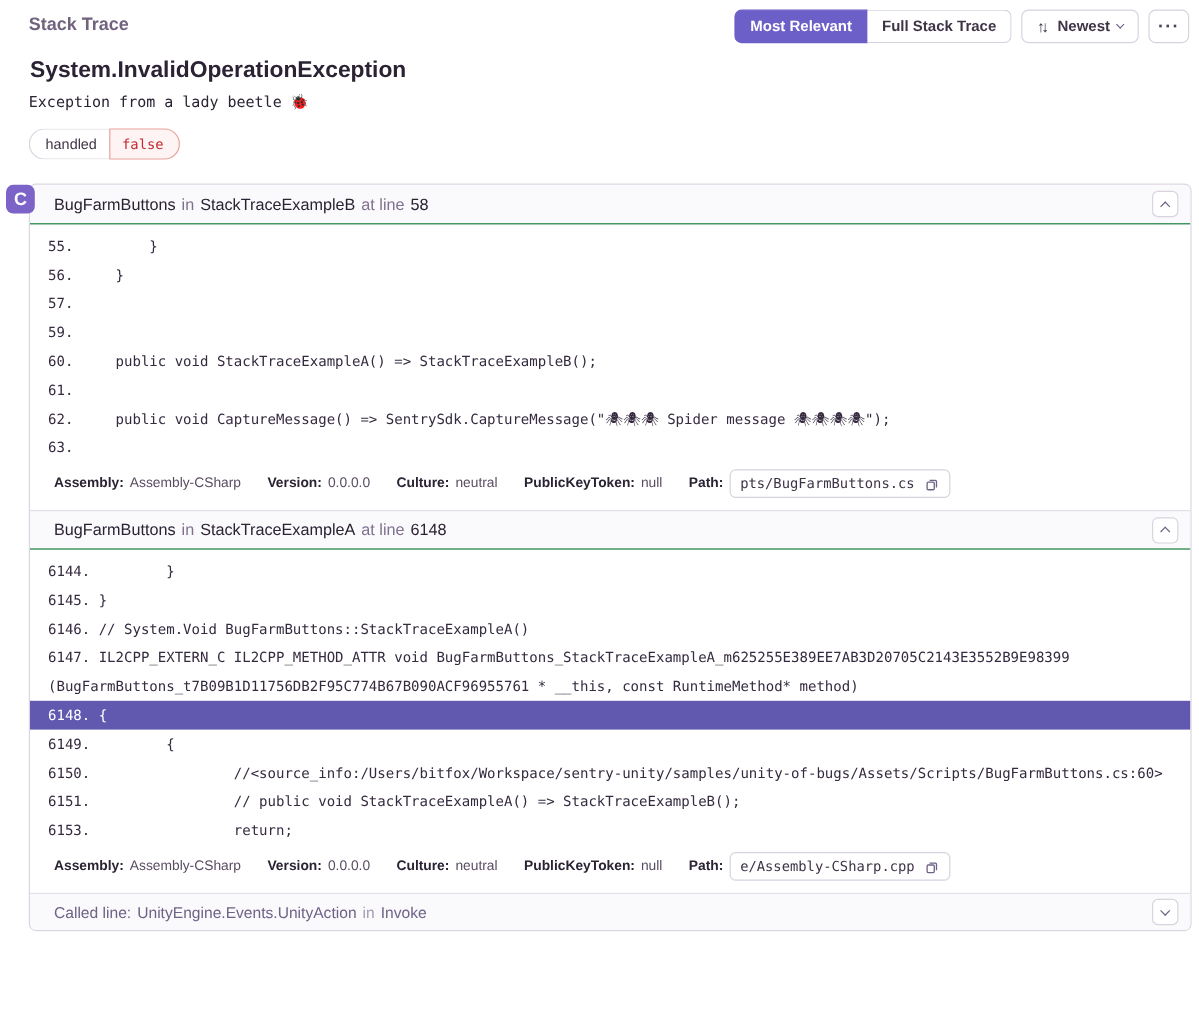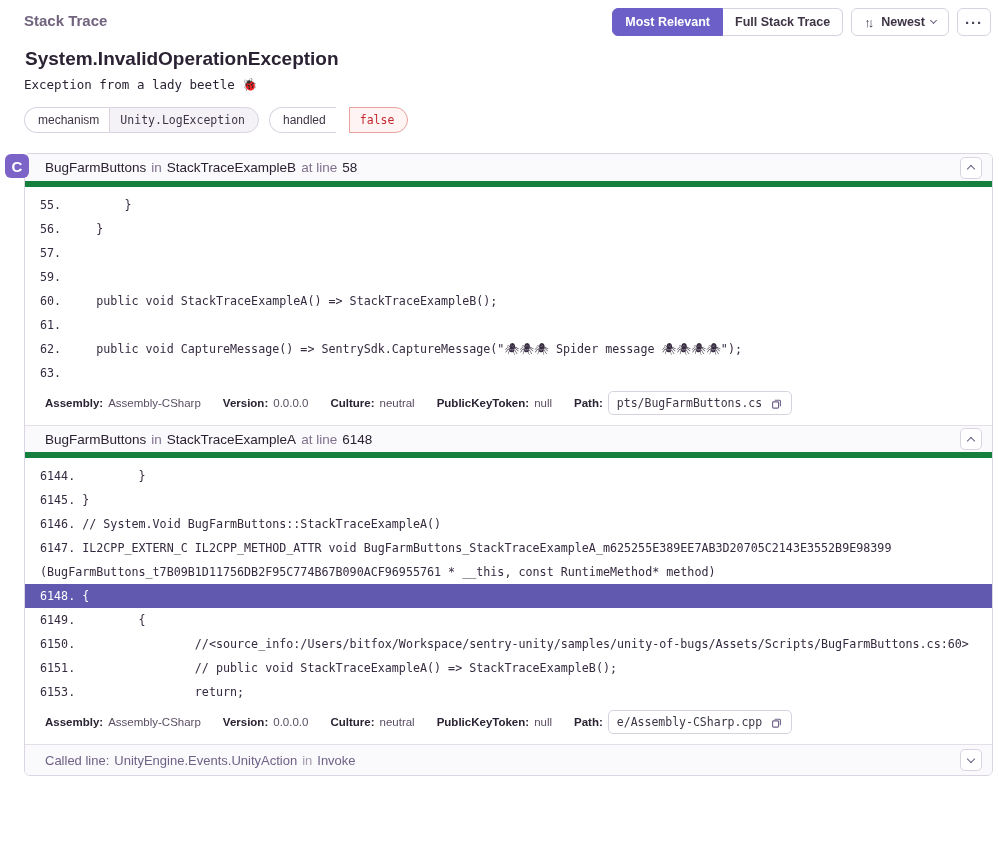--- a/index.html
+++ b/index.html
@@ -34,31 +34,31 @@
     font-size:12.5px; color:#2b2233; }
 
   
   .tags { display:flex; gap:10px; margin:15px 24px 0; }
   .tag { display:flex; font-size:12px; cursor:pointer; }
   .tag-key { border:1px solid #dad4e0; border-right:none; border-radius:16px 0 0 16px;
     padding:5px 10px 5px 13px; background:#fff; color:#3e3446; }
   .tag-val { border:1px solid #dad4e0; border-radius:0 16px 16px 0;
     padding:5px 13px 5px 10px; background:#f4f2f7; color:#3e3446;
     font-family:"DejaVu Sans Mono", monospace; font-size:11.5px; }
-  .tag-val.error { background:#fff4f4; border-color:#e8a29b; color:#c32a30;margin-left:13px; }
+  .tag-val.error { background:#fff4f4; border-color:#e8a29b; color:#c32a30; }
 
   
   .stack-wrap { position:relative; margin:20px 6px 0 24px; }
   .platform-icon { position:absolute; left:-19px; top:1px; width:24px; height:24px;
     border-radius:6px; background:#7b63c7; color:#fff; font-weight:700; font-size:15px;
     display:flex; align-items:center; justify-content:center; z-index:2; }
   .stack { border:1px solid #dbd5e2; border-radius:6px; overflow:hidden; background:#fff; }
 
   .frame-header { display:flex; align-items:center; gap:5px; height:33px;
-    background:#faf9fb; border-bottom:6px solid #15803d; padding:0 10px 0 20px;
+    background:#faf9fb; border-bottom:1px solid #15803d; padding:0 10px 0 20px;
     font-size:13.5px; color:#2b2233; cursor:pointer; }
   .frame + .frame .frame-header { border-top:1px solid #e4dfe9; }
   .muted { color:#80708f; }
   .icon-btn { margin-left:auto; width:22px; height:22px; border:1px solid #dad4e0;
     border-radius:5px; background:#fff; display:flex; align-items:center;
     justify-content:center; cursor:pointer; }
 
   .code-list { padding:6px 0 4px; font-family:"DejaVu Sans Mono", monospace;
     font-size:11.7px; color:#352a3f; }
   .code-line { white-space:pre-wrap; word-break:normal; line-height:24px;
@@ -100,24 +100,20 @@
       <button class="btn more-btn">
         <span>···</span>
       </button>
     </div>
   </div>
 
   <h1 class="exc-type">System.InvalidOperationException</h1>
   <div class="exc-msg">Exception from a lady beetle 🐞</div>
 
   <div class="tags">
-    <div class="tag">
-      <span class="tag-key">mechanism</span>
-      <span class="tag-val">Unity.LogException</span>
-    </div>
     <div class="tag">
       <span class="tag-key">handled</span>
       <span class="tag-val error">false</span>
     </div>
   </div>
 
   <div class="stack-wrap">
     <div class="platform-icon">C</div>
     <div class="stack" id="frames">
   <div class="frame">

